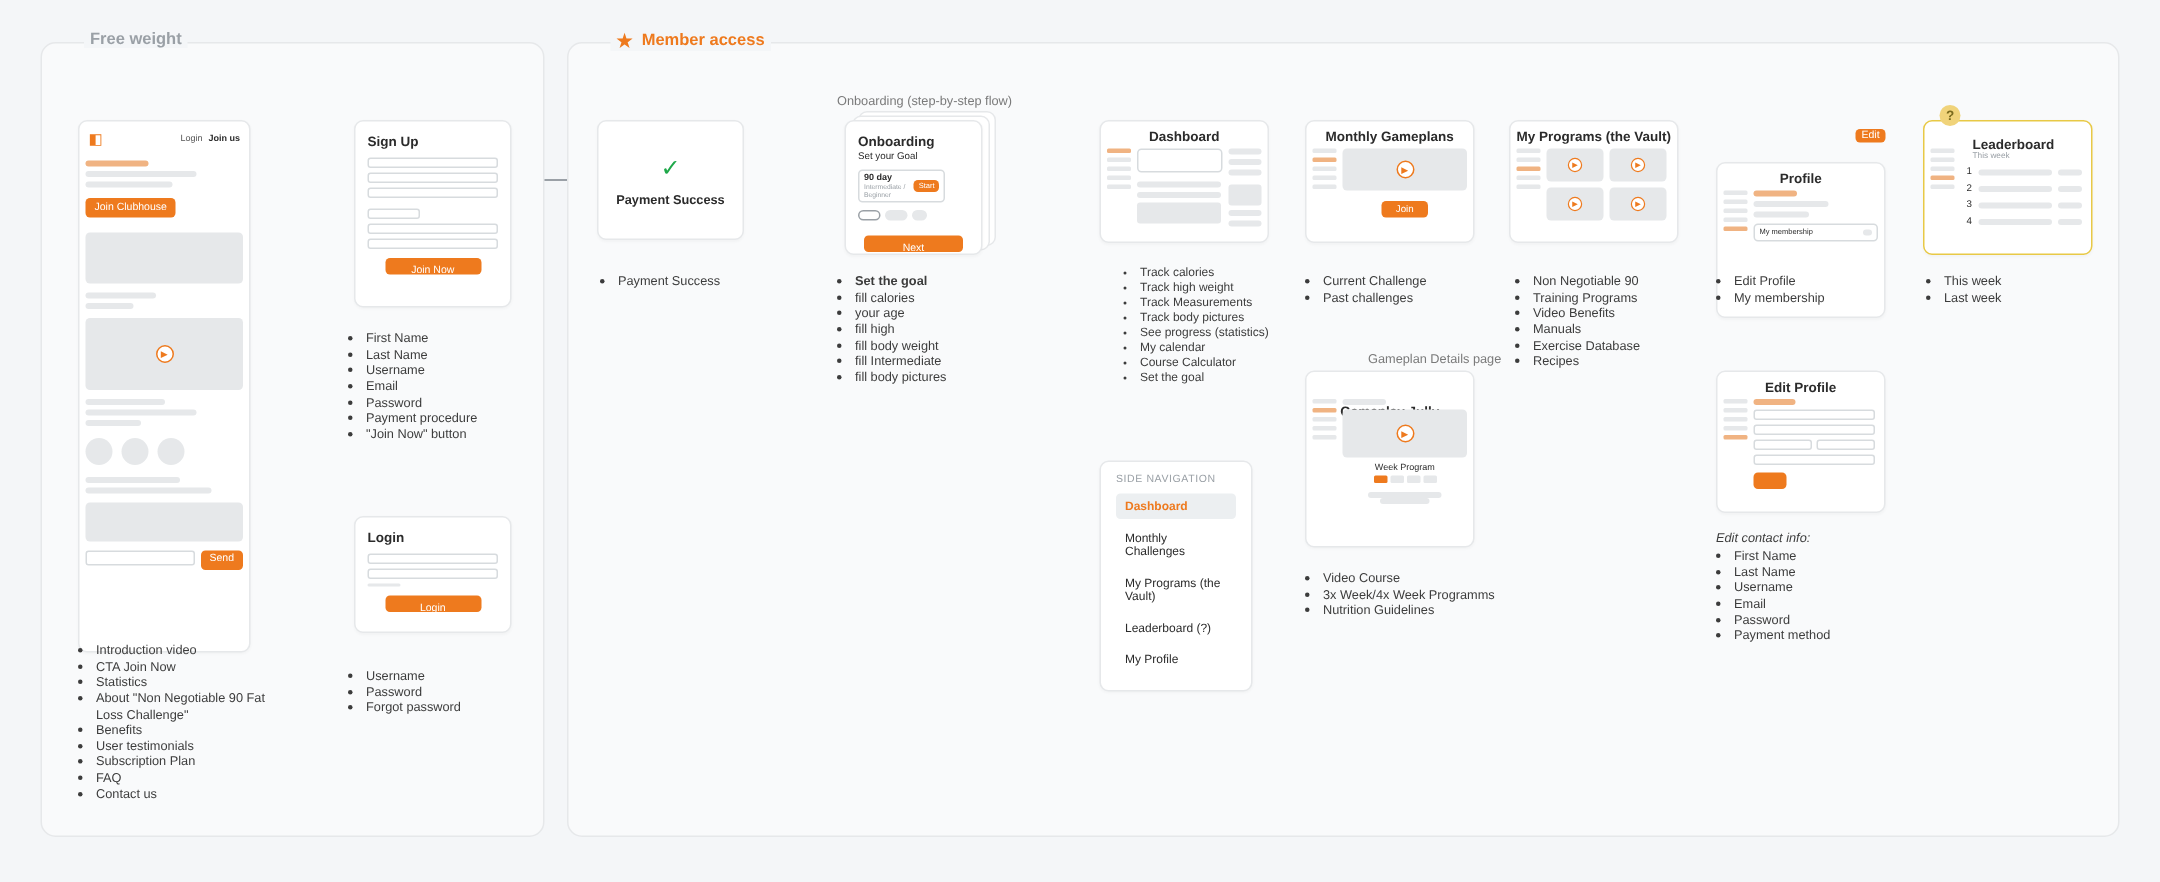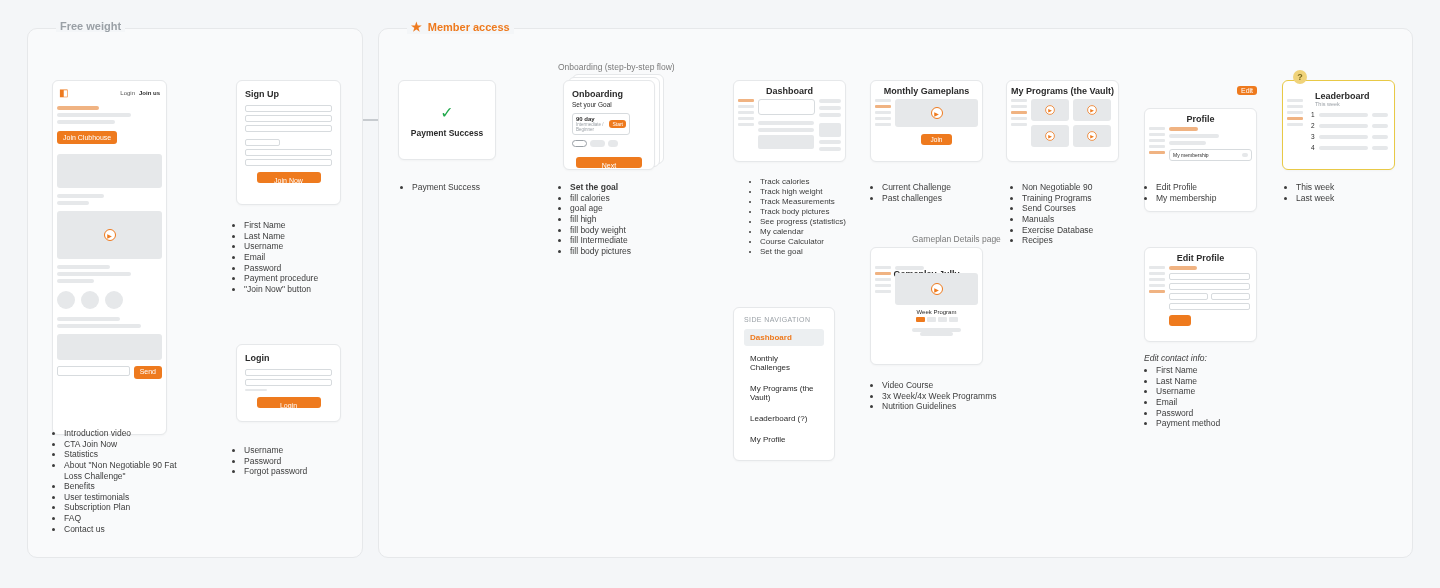--- a/index.html
+++ b/index.html
@@ -275,21 +275,21 @@
     <div style="width:15px;height:7px;border:1px solid #9aa0a6;border-radius:4px;"></div>
     <div class="wf-box" style="width:15px;height:7px;border-radius:4px;"></div>
     <div class="wf-box" style="width:10px;height:7px;border-radius:4px;"></div>
   </div>
   <span class="btn-primary btn-wide" style="margin-top:10px; width:66px;">Next</span>
 </div>
 <div class="bullets" style="left:558px; top:182px;">
   <ul>
     <li class="bold">Set the goal</li>
     <li>fill calories</li>
-    <li>goal age</li>
+    <li>your age</li>
     <li>fill high</li>
     <li>fill body weight</li>
     <li>fill Intermediate</li>
     <li>fill body pictures</li>
   </ul>
 </div>
 
 <div class="card" style="left:733px; top:80px; width:113px; height:82px; padding:0;">
   <div class="card-title" style="padding-top:5px;">Dashboard</div>
   <div class="sidebar-mini" style="top:18px;">
@@ -419,21 +419,21 @@
       </div>
     <div class="video-thumb" style="width:38px;height:22px;">
         <div class="play-icon" style="transform:scale(.8);">▶</div>
       </div>
   </div>
 </div>
 <div class="bullets" style="left:1010px; top:182px;">
   <ul>
     <li>Non Negotiable 90</li>
     <li>Training Programs</li>
-    <li>Send Courses</li>
+    <li>Video Benefits</li>
     <li>Manuals</li>
     <li>Exercise Database</li>
     <li>Recipes</li>
   </ul>
 </div>
 
 <div class="card" style="left:1144px; top:84px; width:113px; height:104px; padding:0;margin-top:24px;">
   <div class="card-title" style="padding-top:5px;">Profile</div>
   <div class="sidebar-mini" style="top:18px;">
     <div></div>

